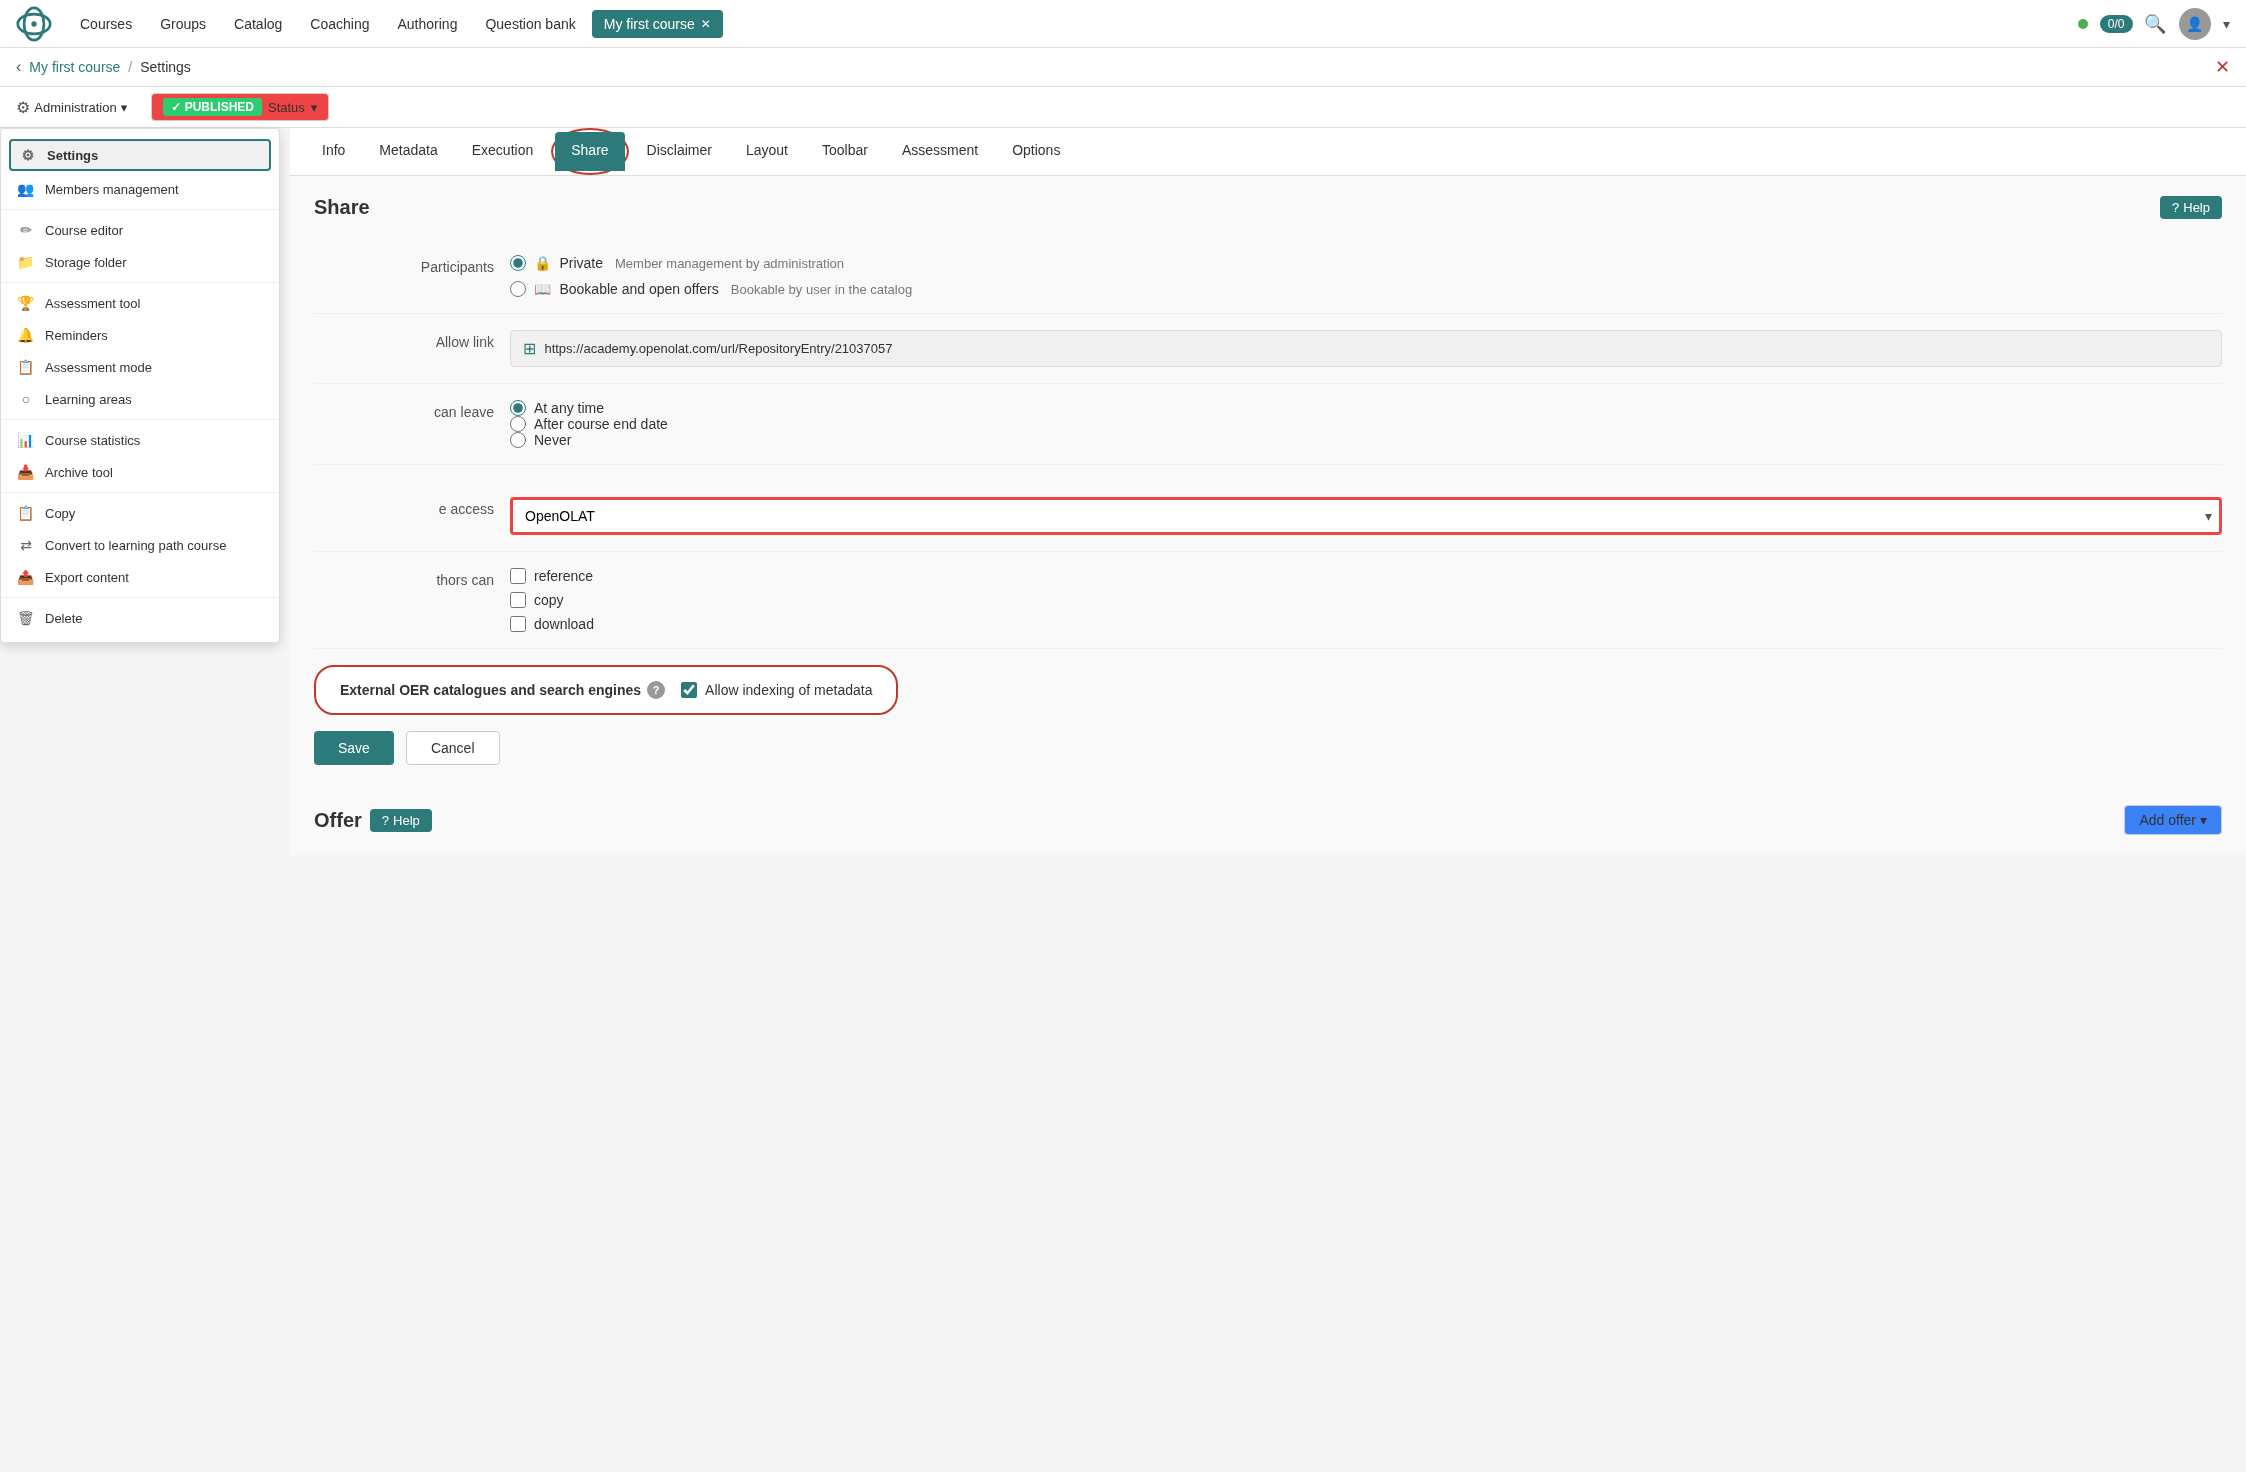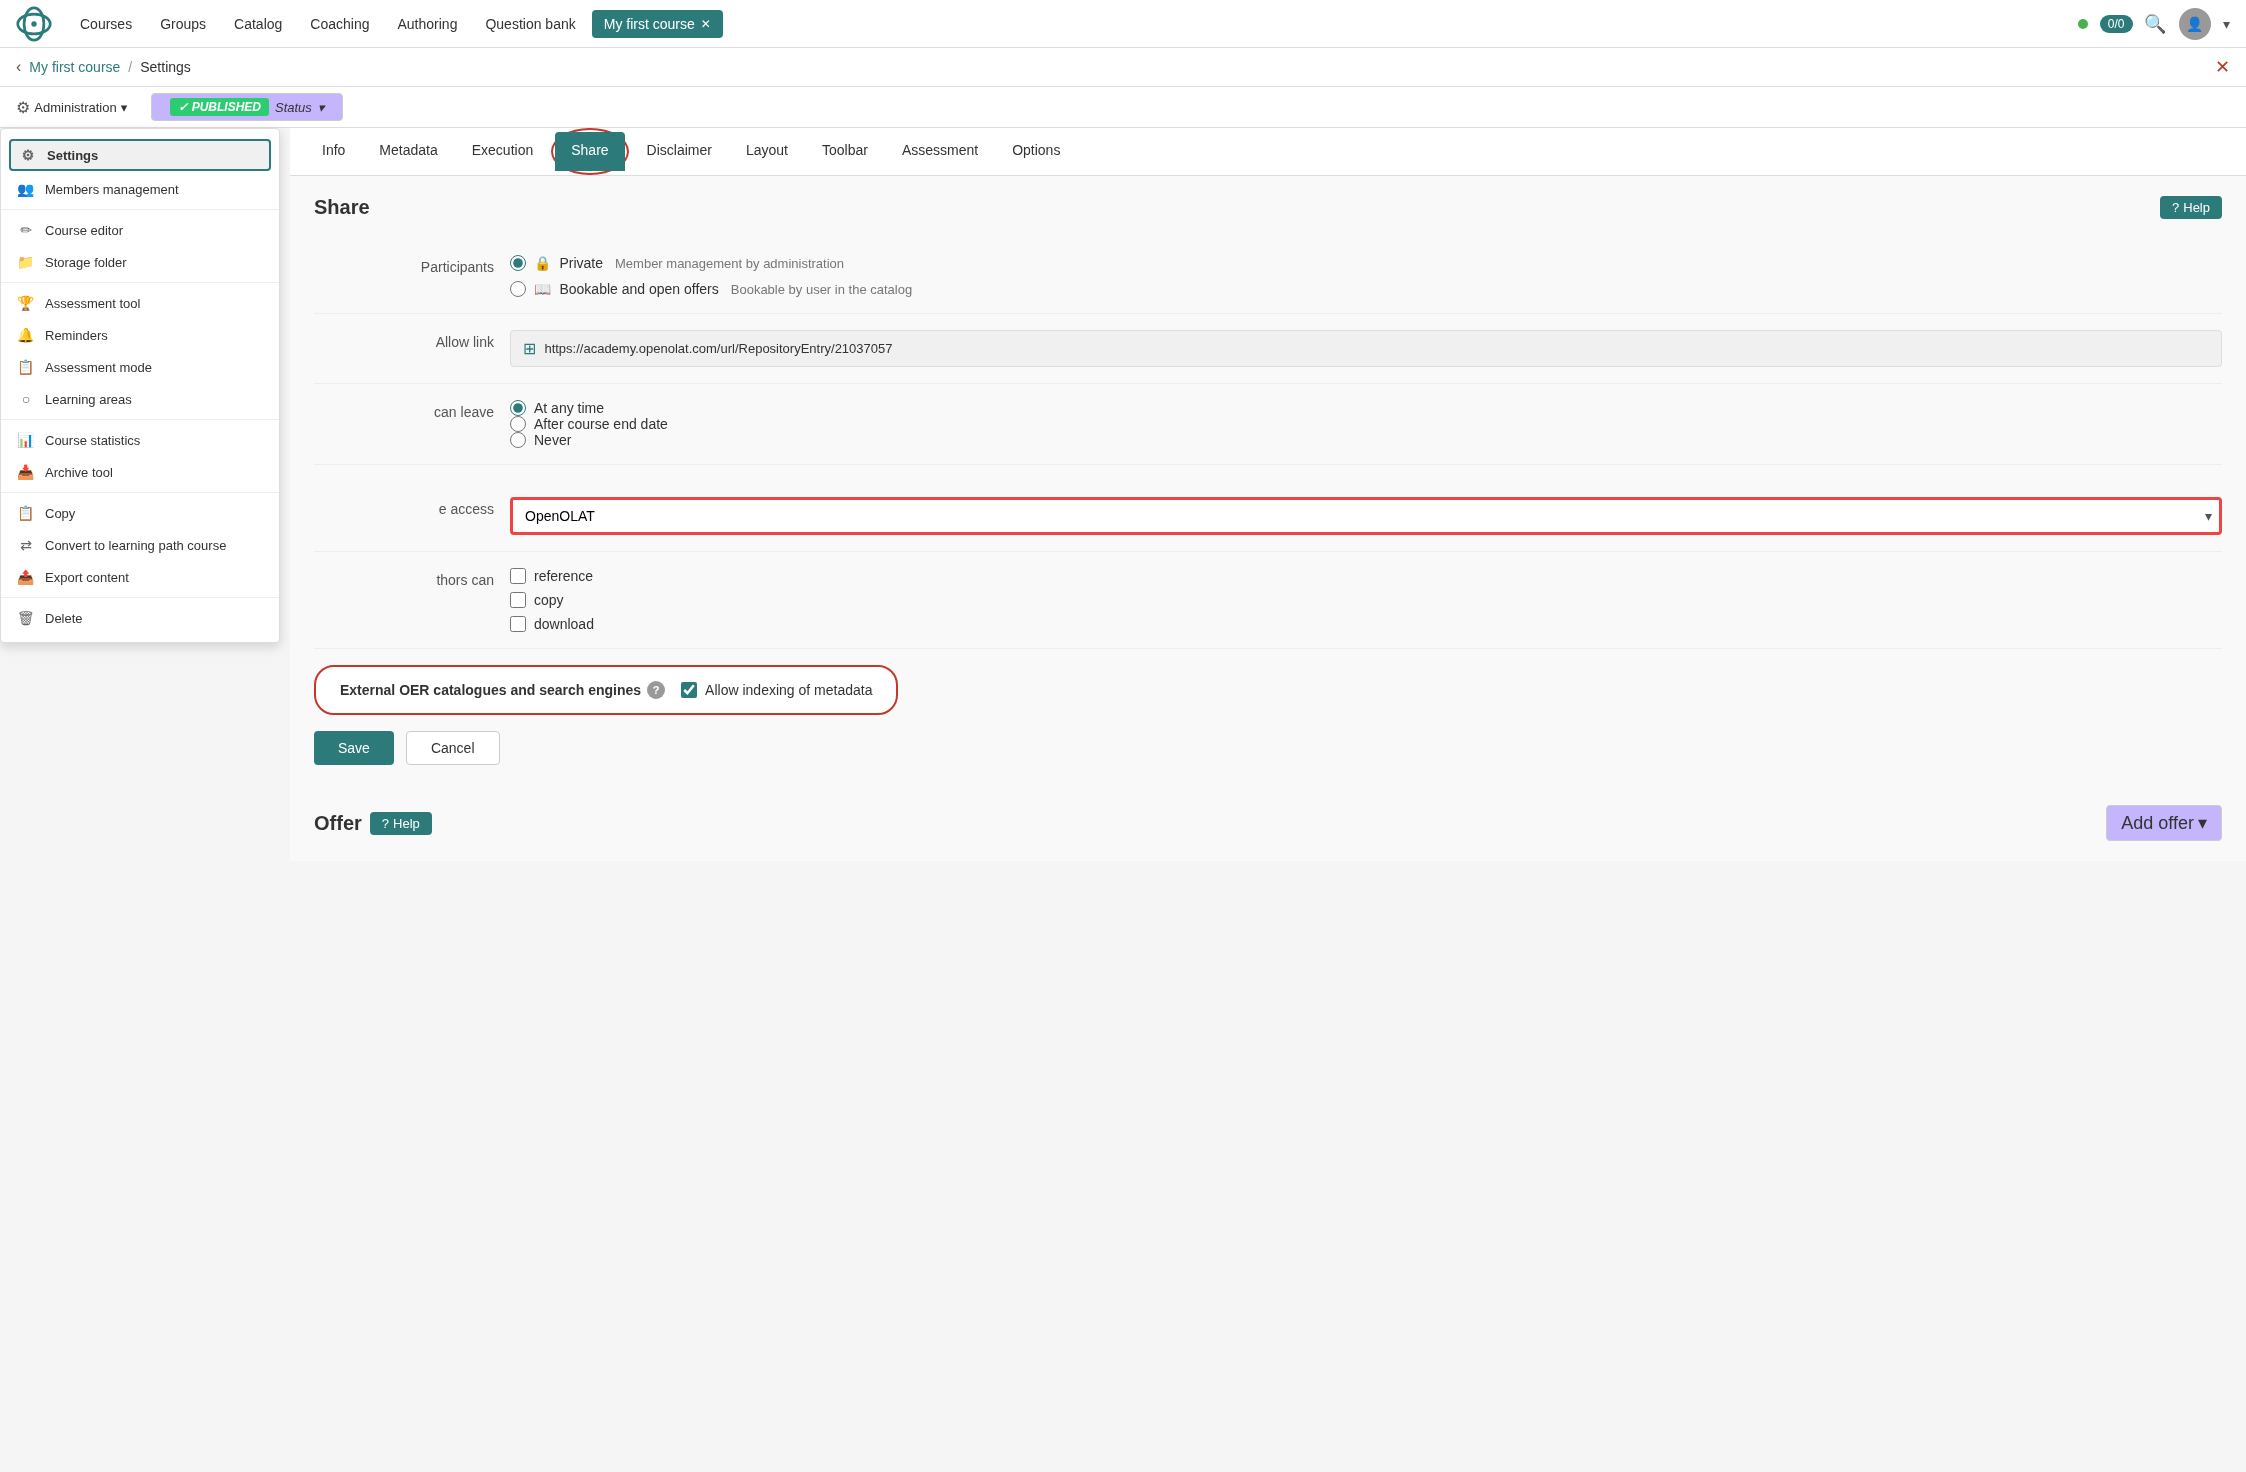--- a/index.html
+++ b/index.html
@@ -85,22 +85,22 @@
       align-items: center;
       gap: 24px;
     }
     .admin-btn {
       display: flex; align-items: center; gap: 4px;
       cursor: pointer; color: #333; font-size: 13px;
     }
     .admin-btn .gear-icon { font-size: 16px; color: #555; }
     .status-btn {
       display: flex; align-items: center; gap: 6px;
-      background: #c4b5fd; border: 1px solid #ccc; border-radius: 4px;
-      padding: 4px 18px; cursor: pointer; font-size: 13px; font-style: italic;
+      background: #ef4444; border: 1px solid #ccc; border-radius: 4px;
+      padding: 4px 11px; cursor: pointer; font-size: 13px;
     }
     .status-badge {
       background: #2ecc71; color: #fff; padding: 2px 8px;
       border-radius: 3px; font-size: 12px; font-weight: bold;
       display: flex; align-items: center; gap: 4px;
     }
 
     
     .main-area {
       display: flex;
@@ -292,22 +292,22 @@
     }
     .offer-header {
       display: flex;
       justify-content: space-between;
       align-items: center;
     }
     .offer-title { font-size: 20px; font-weight: 600; color: #333; }
     .add-offer-btn {
       display: flex; align-items: center; gap: 4px;
       border: 1px solid #ccc; border-radius: 4px;
-      padding: 6px 14px; background: #c4b5fd;
-      cursor: pointer; font-size: 18px;
+      padding: 6px 14px; background: #3b82f6;
+      cursor: pointer; font-size: 14px;
     }
 
     
     .tab-highlight {
       border: 2px solid #c0392b;
       border-radius: 50%;
       padding: 2px;
     }
   </style>
 </head>

